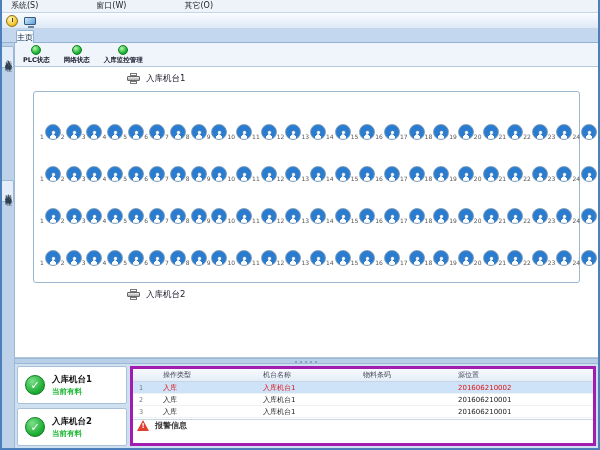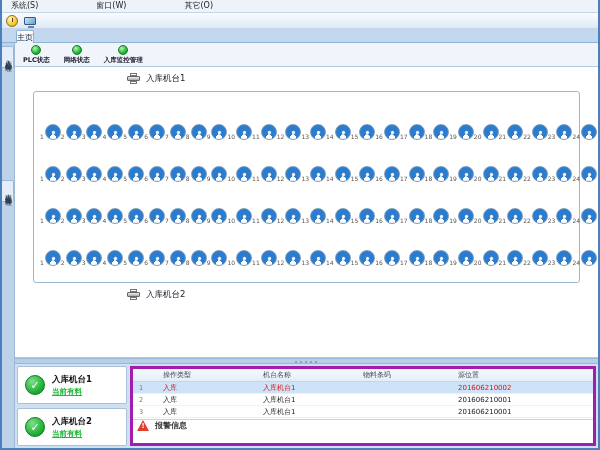--- a/index.html
+++ b/index.html
@@ -94,21 +94,21 @@
 
   
   .bottom-row{height:84px;flex:0 0 84px;display:flex;gap:3px;padding:2px;background:#cfe0f1;}
   .cards-col{width:110px;flex:0 0 110px;display:flex;flex-direction:column;gap:4px;}
   .m-card{flex:1;background:#fff;border:1px solid #a8c0d8;border-radius:2px;display:flex;
     align-items:center;gap:7px;padding-left:7px;}
   .badge{width:20px;height:20px;flex:0 0 20px;border-radius:50%;border:1px solid #0e7d20;color:#fff;
     font-size:11px;line-height:19px;text-align:center;
     background:radial-gradient(circle at 35% 30%,#7de08a,#1fae35 65%,#0f8a24);}
   .m-name{font-size:8.5px;font-weight:bold;color:#111;}
-  .m-status{font-size:7.5px;font-weight:bold;color:var(--c-green,#1fa32f);margin-top:1px;text-decoration:underline;}
+  .m-status{font-size:7.5px;font-weight:bold;color:var(--c-green,#1fa32f);margin-top:1px;}
 
   
   .table-panel{flex:1;background:#fff;border:3px solid #a21caf;display:flex;flex-direction:column;min-width:0;}
   .tbl-header{height:13px;flex:0 0 13px;display:flex;font-size:7px;color:#445;
     background:linear-gradient(#f7fafd,#e4edf7);border-bottom:1px solid #c8d6e4;}
   .th,.td{display:flex;align-items:center;padding-left:14px;overflow:hidden;white-space:nowrap;}
   .col-idx{width:16px;flex:0 0 16px;padding-left:0;justify-content:center;}
   .col-op{width:100px;flex:0 0 100px;}
   .col-machine{width:100px;flex:0 0 100px;}
   .col-plan{width:95px;flex:0 0 95px;}

